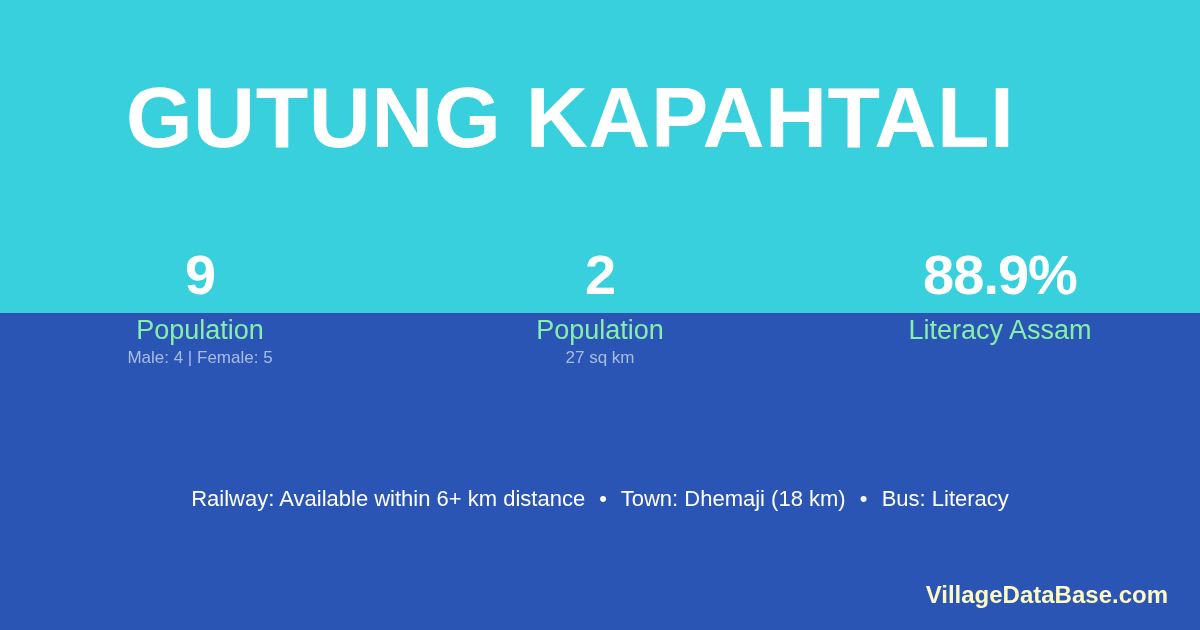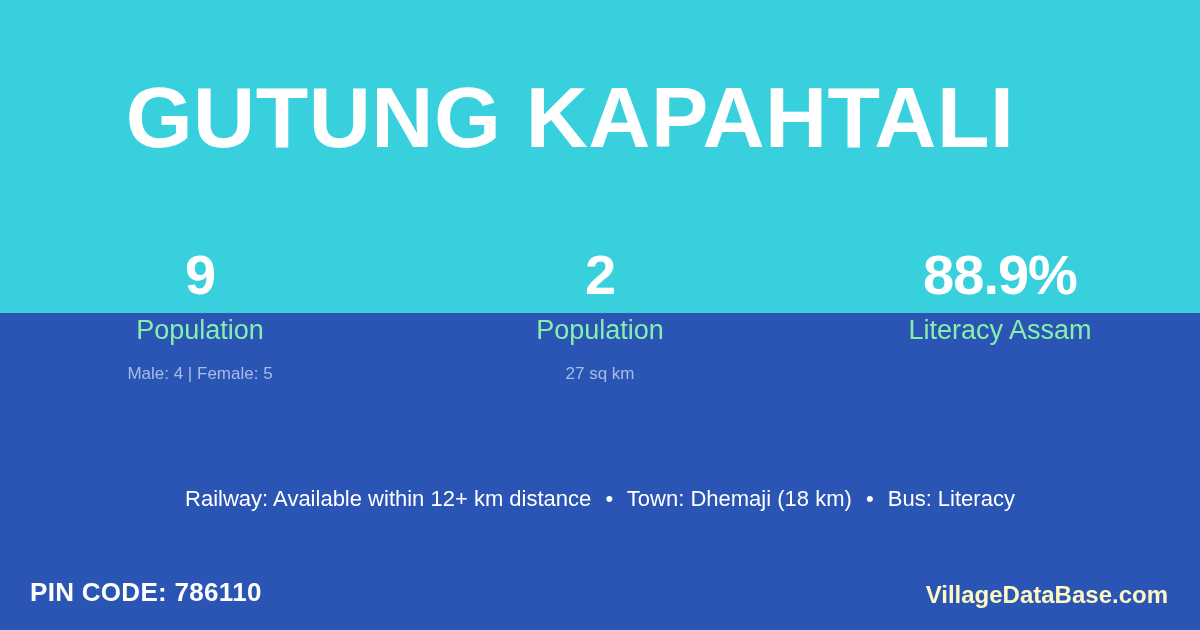--- a/index.html
+++ b/index.html
@@ -86,21 +86,21 @@
     font-size: 27px;
     font-weight: normal;
     line-height: 34px;
     margin-top: 7px;
   }
   .stat-sub {
     color: #a8bde4;
     font-size: 17px;
     font-weight: normal;
     line-height: 22px;
-    margin-top: 16px;
+    margin-top: 0;
   }
 
   
   .facilities {
     position: absolute;
     left: 0;
     top: 484px;
     width: 1200px;
     text-align: center;
     color: #ffffff;
@@ -162,24 +162,23 @@
     </div>
 
     <div class="stat">
       <div class="stat-value">88.9%</div>
       <div class="stat-label">Literacy Assam</div>
     </div>
 
   </div>
 
   <div class="facilities">
-    <span>Railway: Available within 12+ km distance</span>
+    <span>Railway: Available within 6+ km distance</span>
     <span class="sep">•</span>
     <span>Town: Dhemaji (18 km)</span>
     <span class="sep">•</span>
     <span>Bus: Literacy</span>
   </div>
 
-  <div class="pin-code">PIN CODE: 786110</div>
 
   <div class="watermark">VillageDataBase.com</div>
 
 </div>
 
 </body></html>

